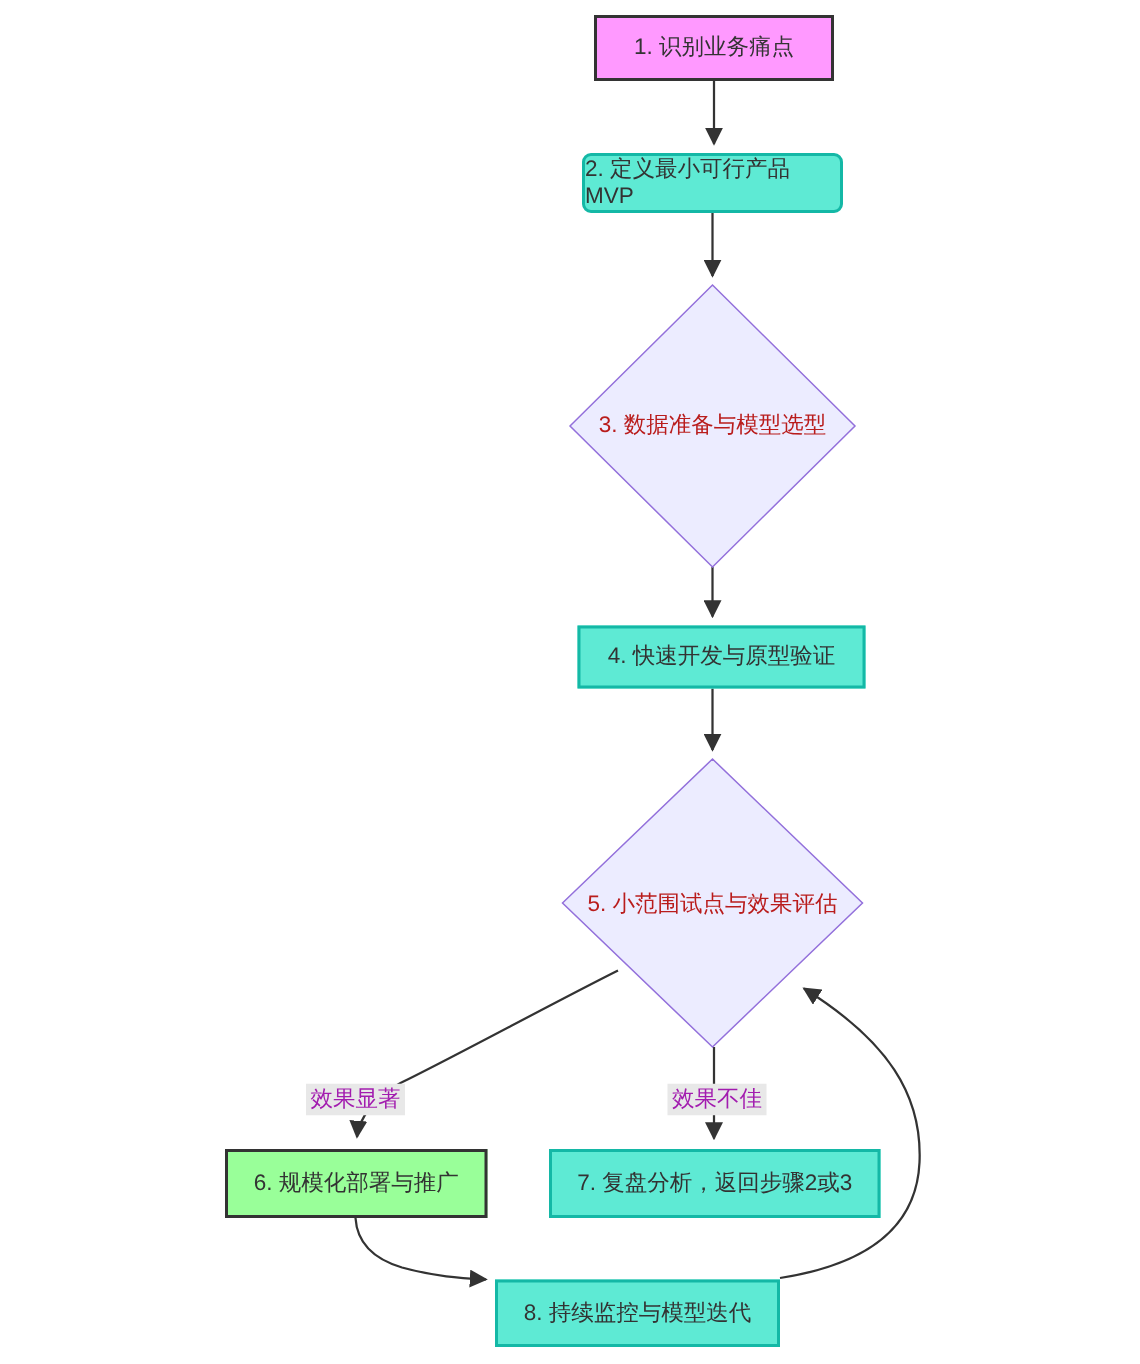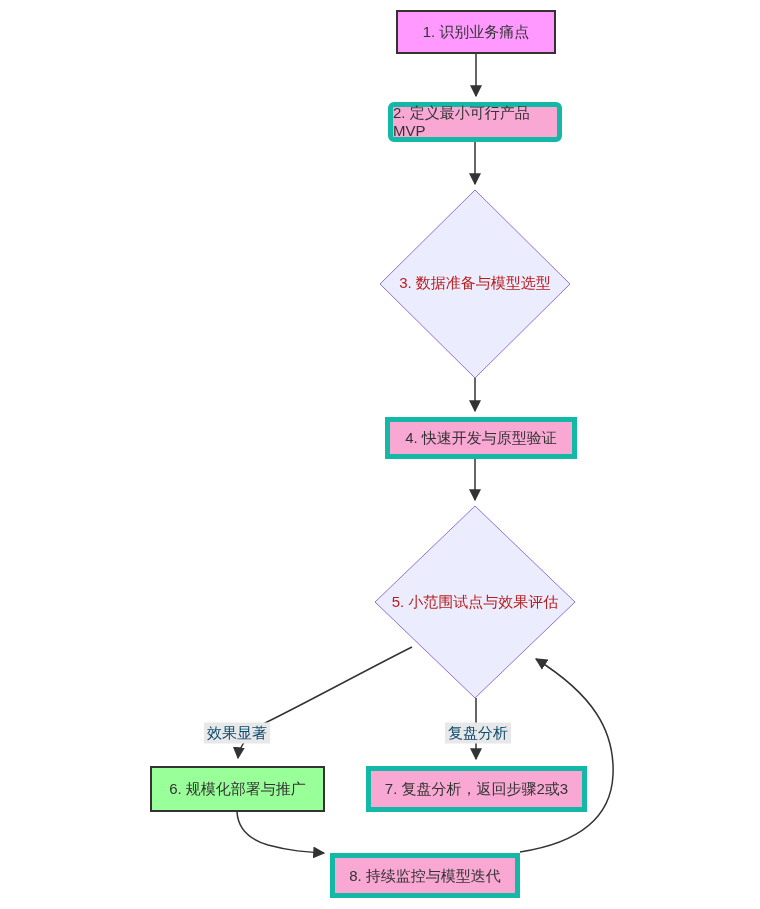--- a/index.html
+++ b/index.html
@@ -26,22 +26,22 @@
     display: flex;
     align-items: center;
     justify-content: center;
     text-align: left;
     font-size: 15px;
     color: #333333;
     box-sizing: border-box;
     line-height: 1.2;
   }
   .node.lavender {
-    background: #f9a8d4;
-    border: 5px solid #14b8a6;
+    background: #5eead4;
+    border: 2px solid #14b8a6;
   }
   .node.rounded {
     border-radius: 6px;
   }
   .node.pink {
     background: #ff99ff;
     border: 2px solid #333333;
   }
   .node.green {
     background: #99ff99;
@@ -50,21 +50,21 @@
   .diamond-text {
     position: absolute;
     text-align: center;
     font-size: 15px;
     color: #b91c1c;
   }
   .edge-label {
     position: absolute;
     transform: translate(-50%, -50%);
     background: #e8e8e8;
-    color: #0c4a6e;
+    color: #a21caf;
     font-size: 15px;
     padding: 1px 3px;
     white-space: nowrap;
   }
 </style>
 </head>
 <body>
 
 <div class="canvas">
 
@@ -101,15 +101,15 @@
   <div class="diamond-text" style="left:375px; top:593px; width:200px;">5. 小范围试点与效果评估</div>
 
   <div class="node green" style="left:150px; top:766px; width:175px; height:46px;">6. 规模化部署与推广</div>
 
   <div class="node lavender" style="left:366px; top:766px; width:221px; height:46px;">7. 复盘分析，返回步骤2或3</div>
 
   <div class="node lavender" style="left:330px; top:853px; width:190px; height:45px;">8. 持续监控与模型迭代</div>
 
   <div class="edge-label" style="left:237px; top:733px;">效果显著</div>
 
-  <div class="edge-label" style="left:478px; top:733px;">复盘分析</div>
+  <div class="edge-label" style="left:478px; top:733px;">效果不佳</div>
 
 </div>
 
 </body></html>

